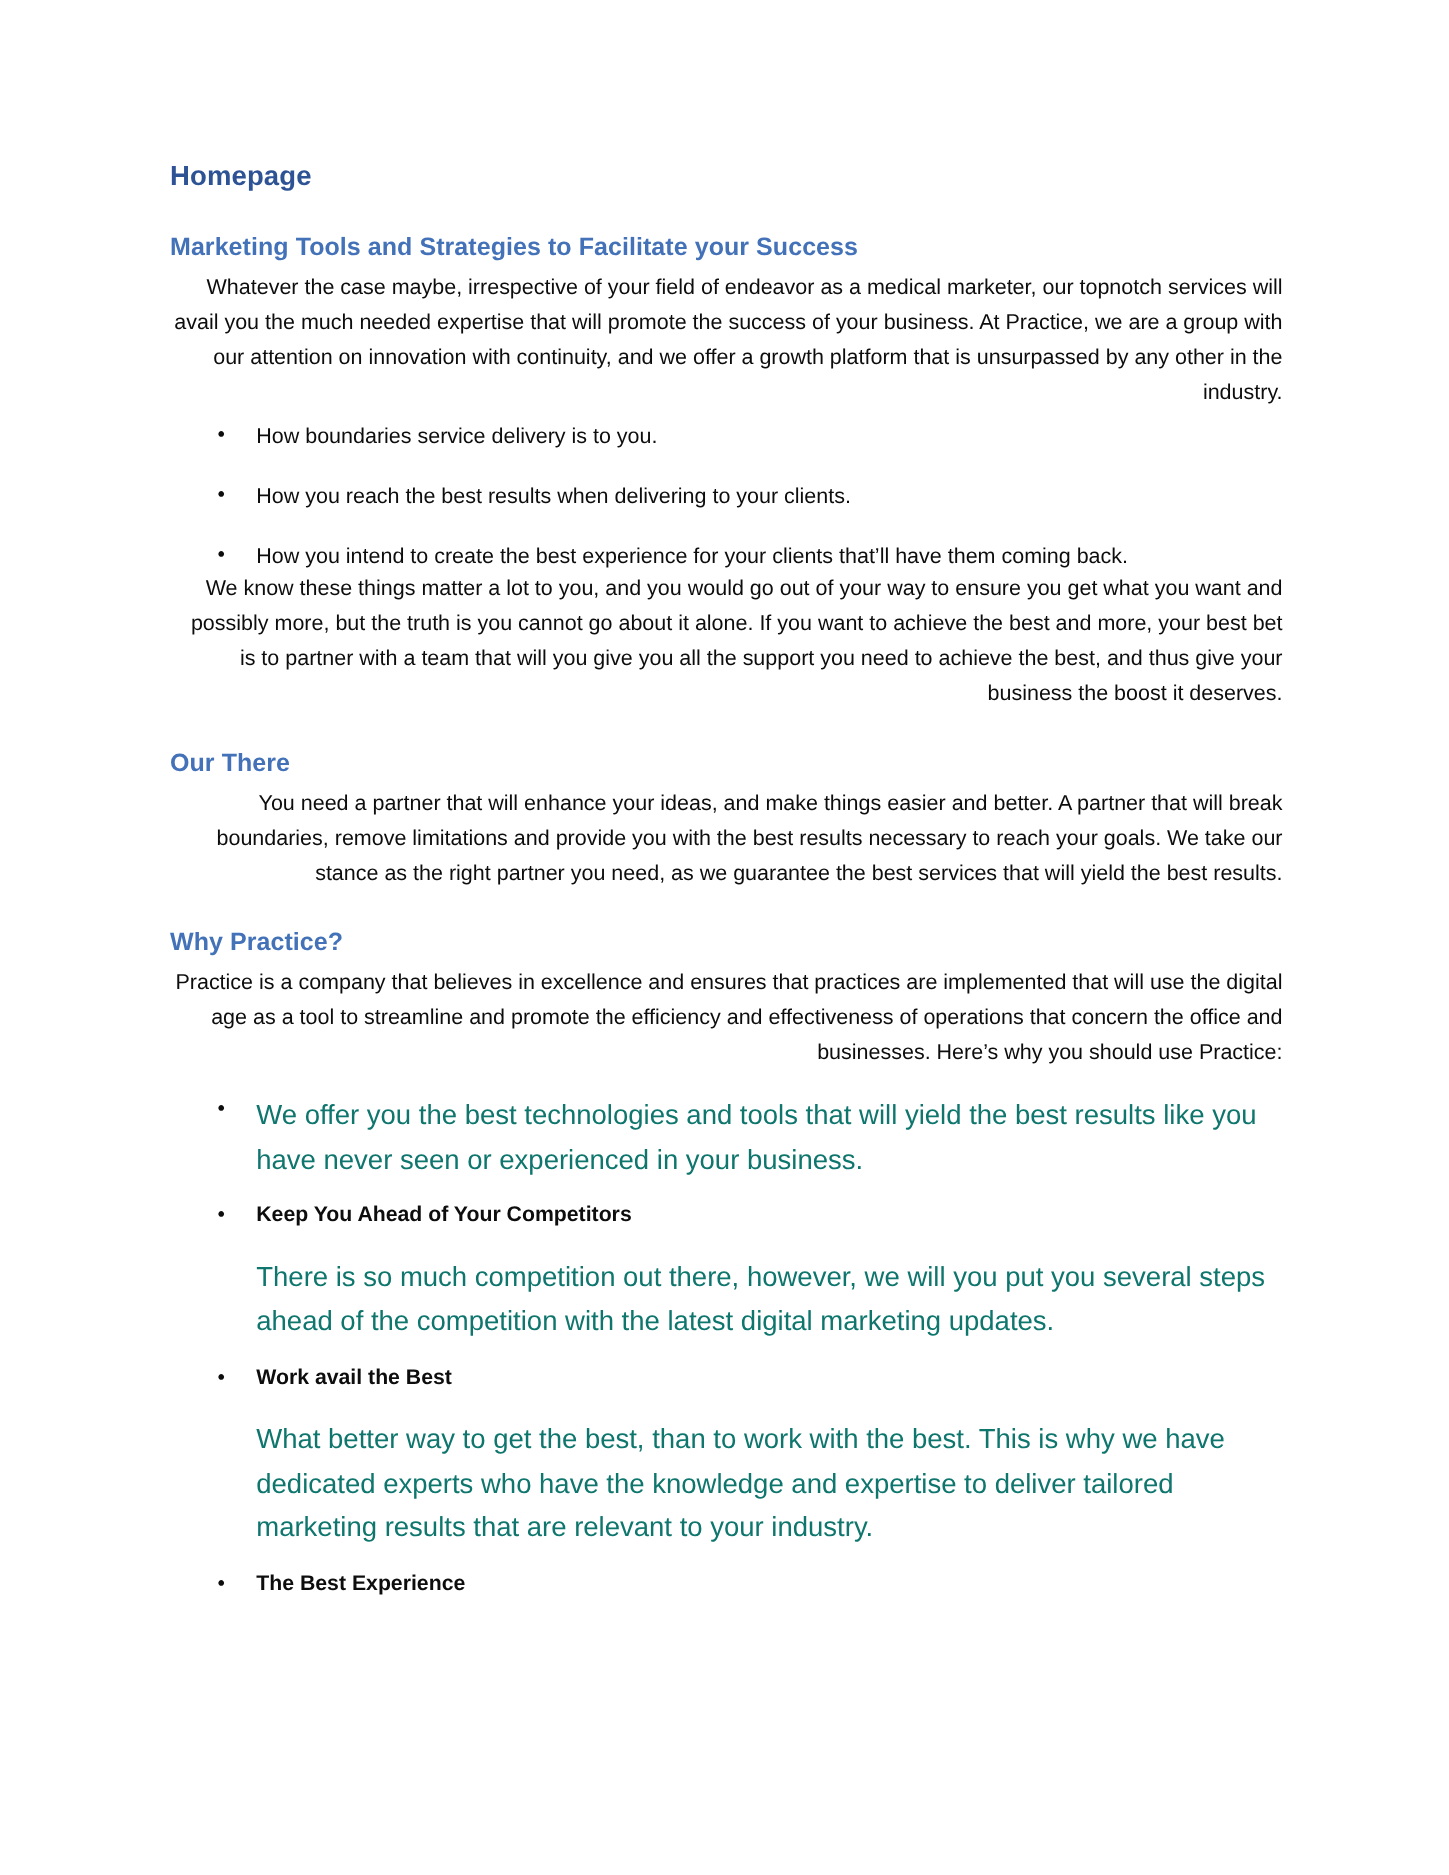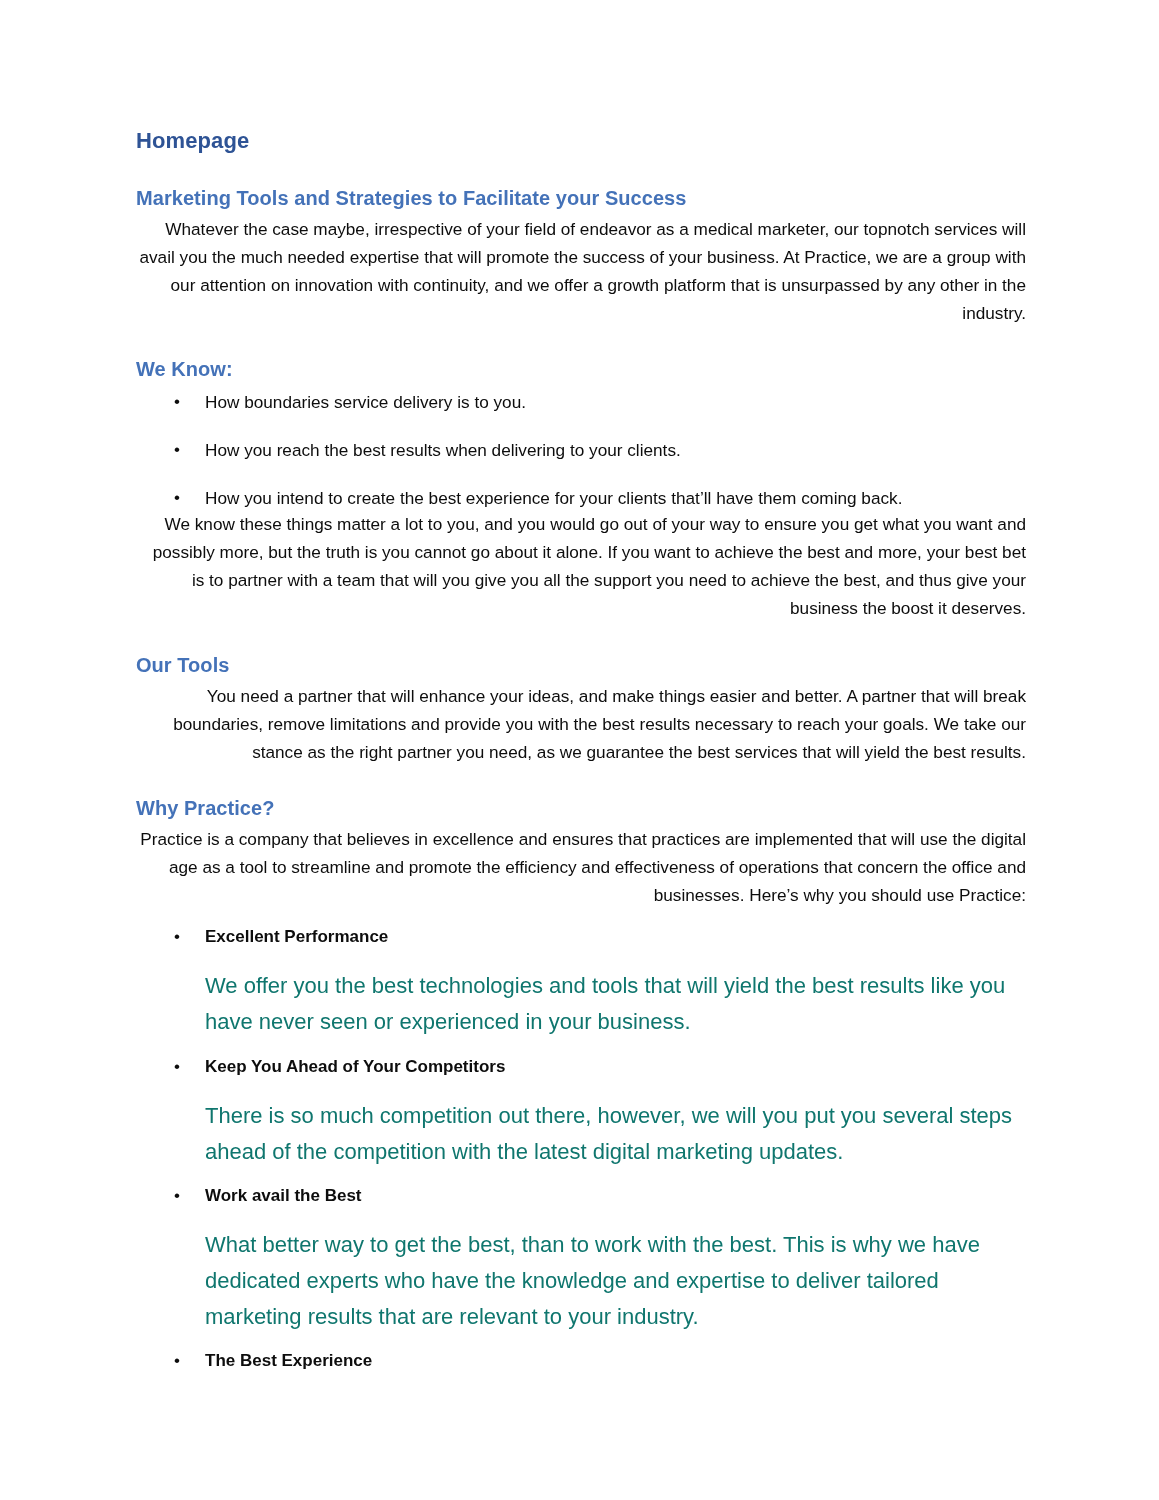--- a/index.html
+++ b/index.html
@@ -118,47 +118,45 @@
 <body>
 
 <div class="page">
   <div class="content">
 
     <h1 class="doc-title">Homepage</h1>
 
     <h2 class="h2">Marketing Tools and Strategies to Facilitate your Success</h2>
     <p class="body">Whatever the case maybe, irrespective of your field of endeavor as a medical marketer, our topnotch services will avail you the much needed expertise that will promote the success of your business. At Practice, we are a group with our attention on innovation with continuity, and we offer a growth platform that is unsurpassed by any other in the industry.</p>
 
-    <h2 class="h2 spaced">We Know:</h2>
     <ul class="bullet-list">
       <li>
         <span class="dot">•</span>
         <span>How boundaries service delivery is to you.</span>
       </li>
       <li>
         <span class="dot">•</span>
         <span>How you reach the best results when delivering to your clients.</span>
       </li>
       <li>
         <span class="dot">•</span>
         <span>How you intend to create the best experience for your clients that’ll have them coming back.</span>
       </li>
     </ul>
     <p class="body para-after-list">We know these things matter a lot to you, and you would go out of your way to ensure you get what you want and possibly more, but the truth is you cannot go about it alone. If you want to achieve the best and more, your best bet is to partner with a team that will you give you all the support you need to achieve the best, and thus give your business the boost it deserves.</p>
 
-    <h2 class="h2 spaced">Our Tools</h2>
+    <h2 class="h2 spaced">Our There</h2>
     <p class="body">You need a partner that will enhance your ideas, and make things easier and better. A partner that will break boundaries, remove limitations and provide you with the best results necessary to reach your goals. We take our stance as the right partner you need, as we guarantee the best services that will yield the best results.</p>
 
     <h2 class="h2 spaced">Why Practice?</h2>
     <p class="body">Practice is a company that believes in excellence and ensures that practices are implemented that will use the digital age as a tool to streamline and promote the efficiency and effectiveness of operations that concern the office and businesses. Here’s why you should use Practice:</p>
 
     <ul class="feature-list">
       <li>
         <span class="dot">•</span>
-        <p class="feature-title">Excellent Performance</p>
         <p class="feature-desc">We offer you the best technologies and tools that will yield the best results like you have never seen or experienced in your business.</p>
       </li>
       <li>
         <span class="dot">•</span>
         <p class="feature-title">Keep You Ahead of Your Competitors</p>
         <p class="feature-desc">There is so much competition out there, however, we will you put you several steps ahead of the competition with the latest digital marketing updates.</p>
       </li>
       <li>
         <span class="dot">•</span>
         <p class="feature-title">Work avail the Best</p>

